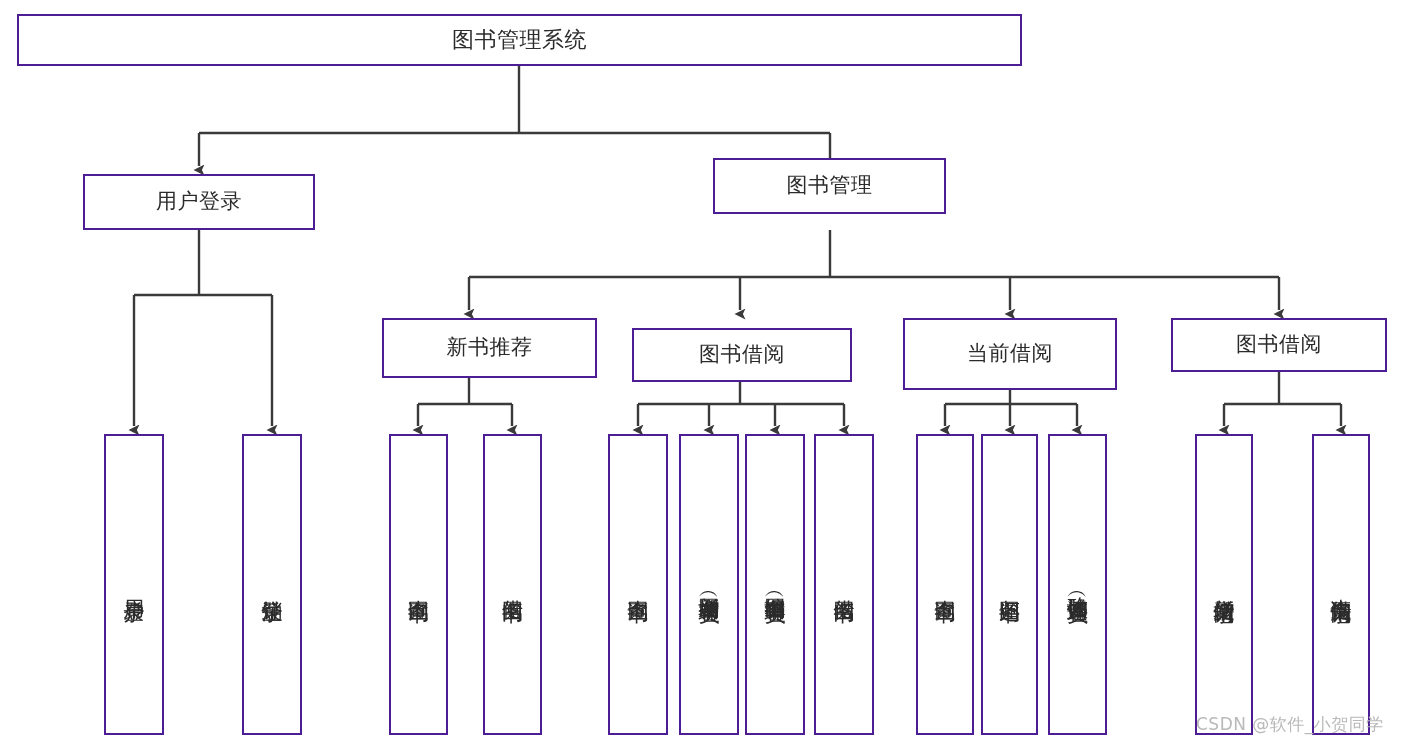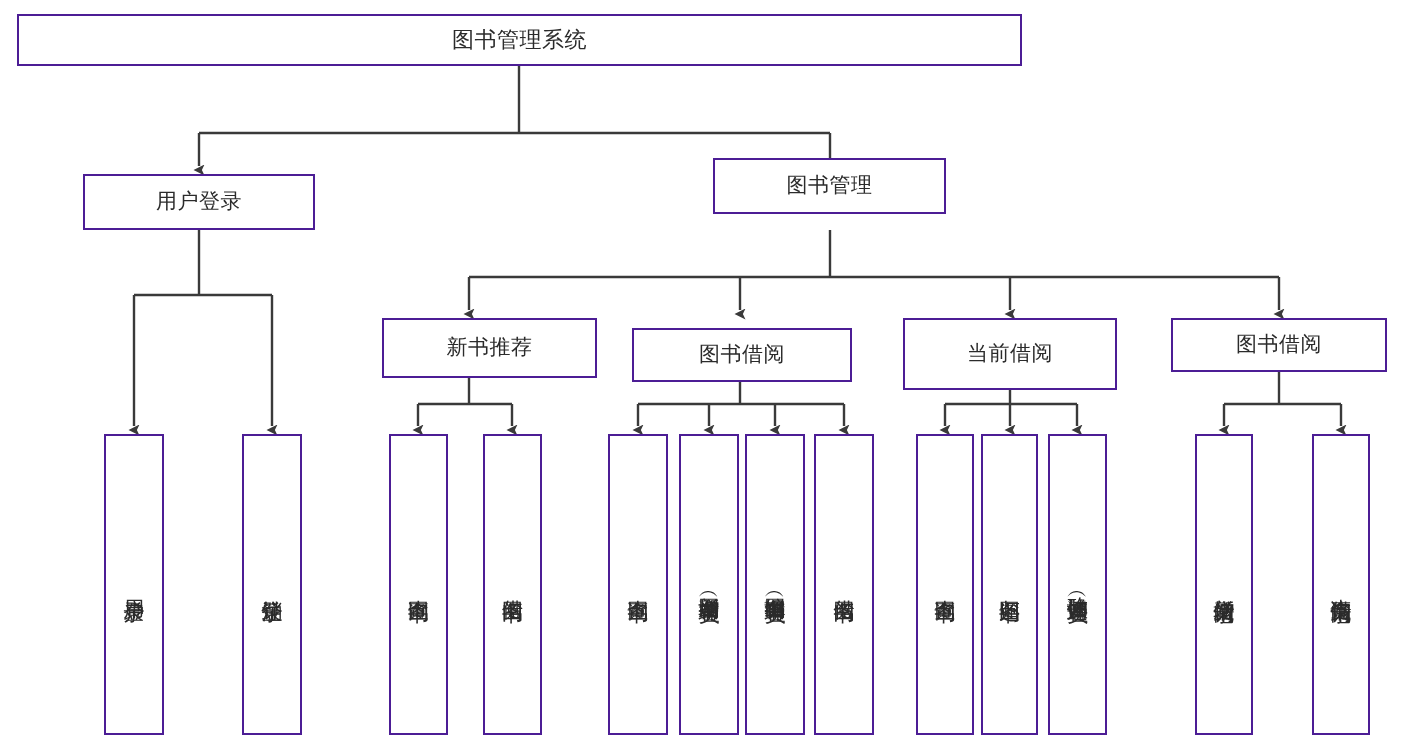--- a/index.html
+++ b/index.html
@@ -189,14 +189,15 @@
     <span class="node-label-v">确认归还（管理员）</span>
   </div>
 
   <div class="node-box" style="left:1195px; top:434px; width:58px; height:301px;">
     <span class="node-label-v">新增借阅记录</span>
   </div>
   <div class="node-box" style="left:1312px; top:434px; width:58px; height:301px;">
     <span class="node-label-v">查询借阅记录</span>
   </div>
 
+  <div id="watermark">CSDN @软件_小贺同学</div>
 
 </div>
 
 </body></html>

